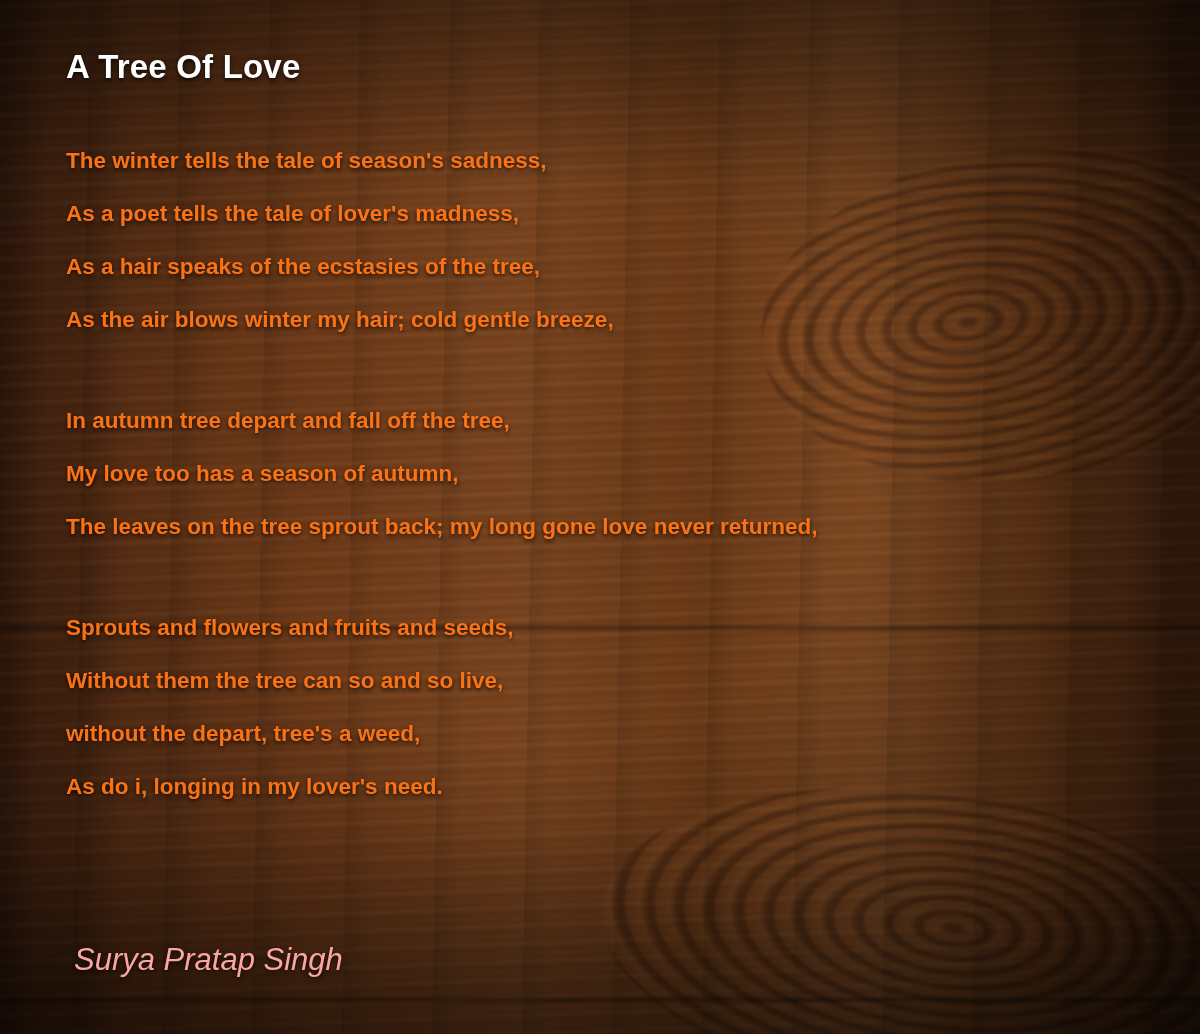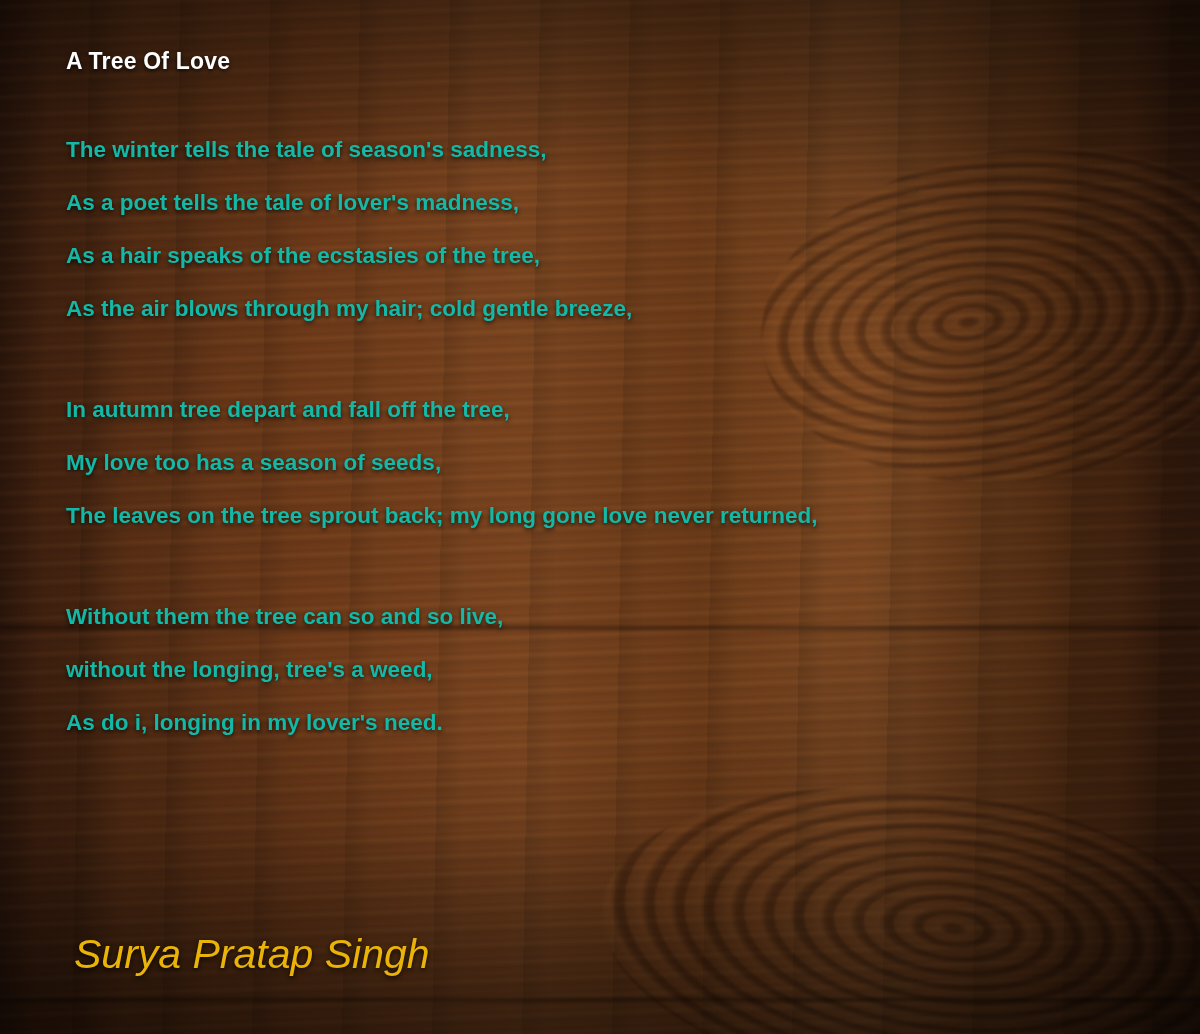--- a/index.html
+++ b/index.html
@@ -112,50 +112,50 @@
   .content {
     position: relative;
     z-index: 2;
     padding: 48px 60px 0 66px;
     box-sizing: border-box;
     height: 100%;
   }
 
   .poem-title {
     color: #ffffff;
-    font-size: 23px;
+    font-size: 33px;
     font-weight: bold;
     letter-spacing: 0.2px;
     margin: 0 0 0 0;
     text-shadow: 0 2px 4px rgba(0,0,0,0.75);
   }
 
   .stanzas {
     margin-top: 48px;
   }
 
   .stanza {
     margin-bottom: 48px;
   }
 
   .poem-line {
-    color: #14b8a6;
+    color: #f97316;
     font-size: 22.5px;
     font-weight: bold;
     line-height: 53px;
     white-space: pre;
     text-shadow: 0 2px 4px rgba(0,0,0,0.72);
   }
 
   .author {
     position: absolute;
     left: 74px;
     bottom: 56px;
-    color: #eab308;
-    font-size: 41px;
+    color: #fca5a5;
+    font-size: 31px;
     font-style: italic;
     font-weight: normal;
     text-shadow: 0 2px 5px rgba(0,0,0,0.78);
     z-index: 3;
   }
 </style>
 </head>
 <body>
 
 <div class="poem-canvas">
@@ -170,32 +170,33 @@
   <div class="content">
 
     <h1 class="poem-title">A Tree Of Love</h1>
 
     <div class="stanzas">
 
       <div class="stanza">
         <div class="poem-line">The winter tells the tale of season's sadness,</div>
         <div class="poem-line">As a poet tells the tale of lover's madness,</div>
         <div class="poem-line">As a hair speaks of the ecstasies of the tree,</div>
-        <div class="poem-line">As the air blows through my hair; cold gentle breeze,</div>
+        <div class="poem-line">As the air blows winter my hair; cold gentle breeze,</div>
       </div>
 
       <div class="stanza">
         <div class="poem-line">In autumn tree depart and fall off the tree,</div>
-        <div class="poem-line">My love too has a season of seeds,</div>
+        <div class="poem-line">My love too has a season of autumn,</div>
         <div class="poem-line">The leaves on the tree sprout back; my long gone love never returned,</div>
       </div>
 
       <div class="stanza">
+        <div class="poem-line">Sprouts and flowers and fruits and seeds,</div>
         <div class="poem-line">Without them the tree can so and so live,</div>
-        <div class="poem-line">without the longing, tree's a weed,</div>
+        <div class="poem-line">without the depart, tree's a weed,</div>
         <div class="poem-line">As do i, longing in my lover's need.</div>
       </div>
 
     </div>
   </div>
 
   <div class="author">Surya Pratap Singh</div>
 
 </div>
 

